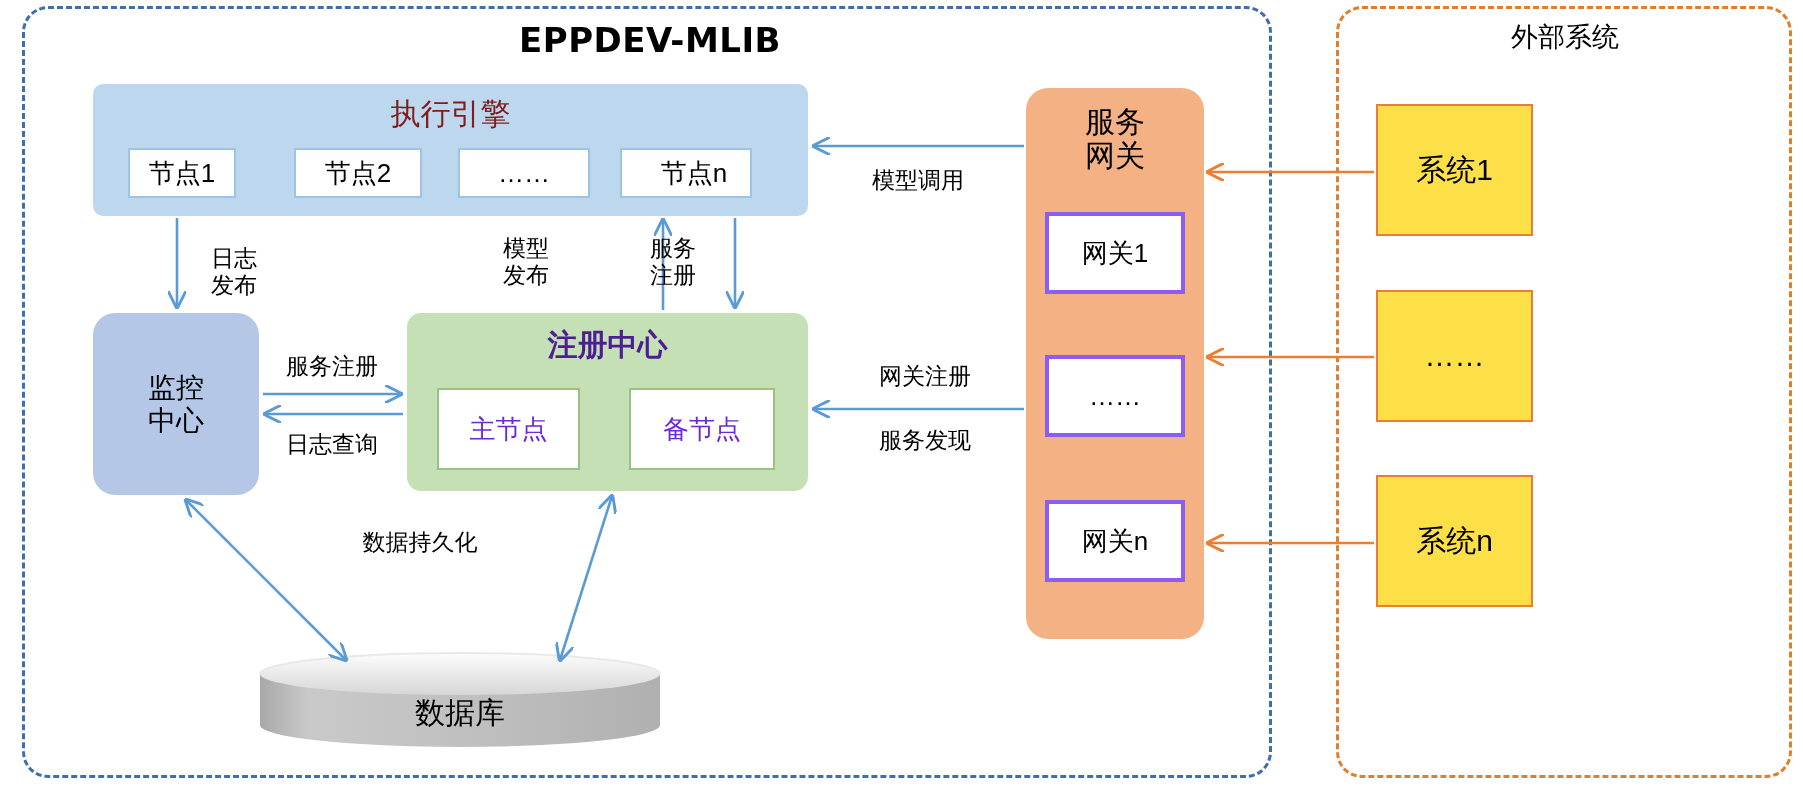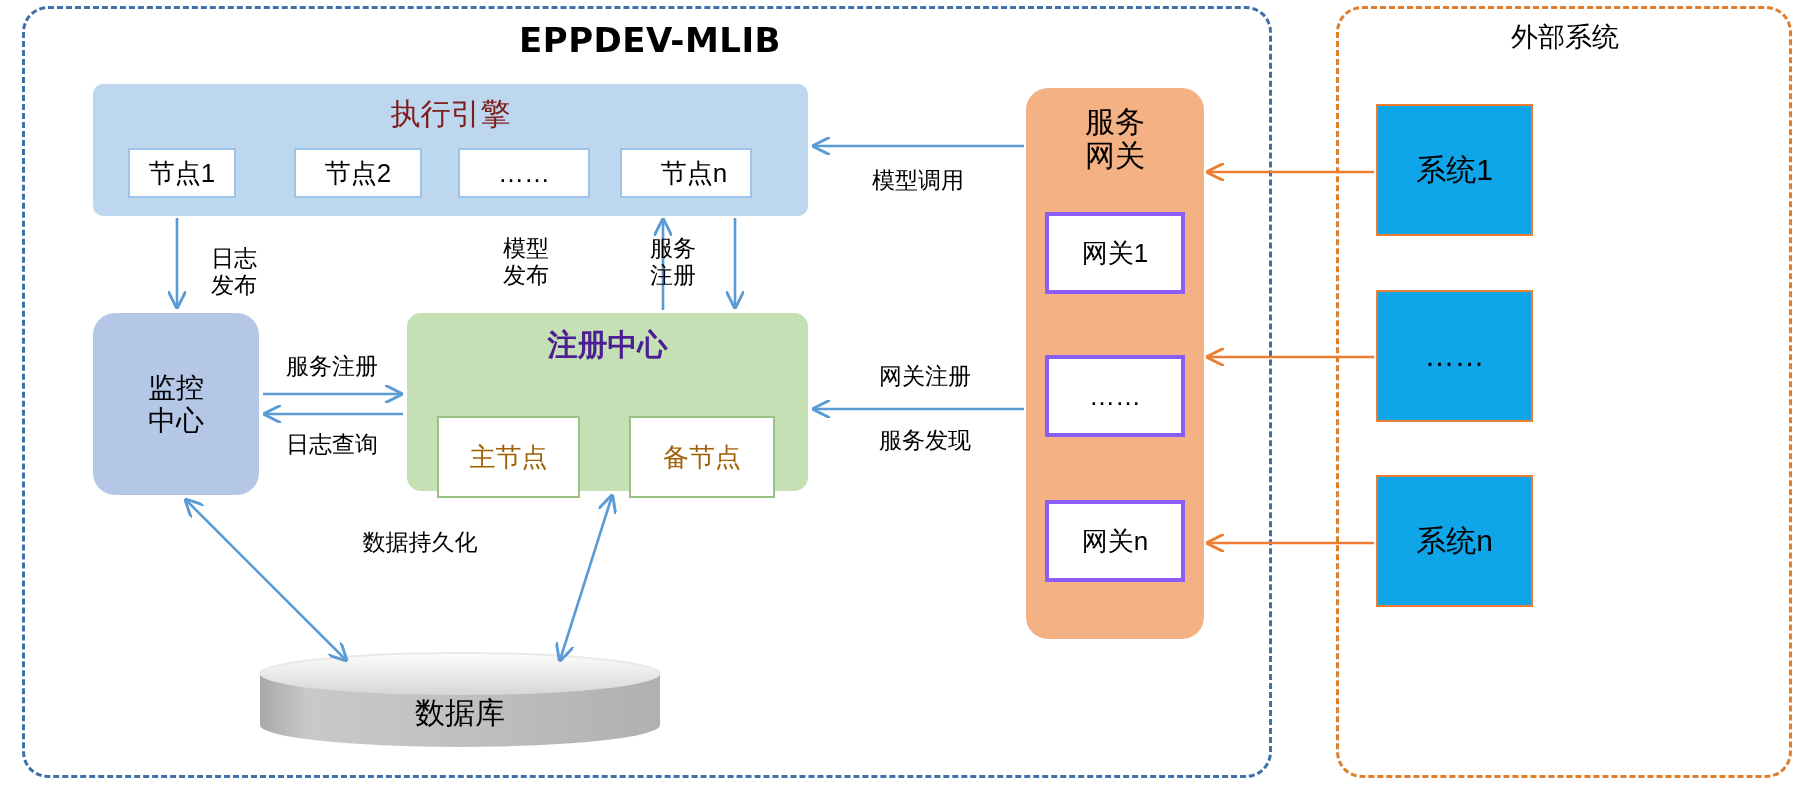--- a/index.html
+++ b/index.html
@@ -22,29 +22,29 @@
   .panel-engine-title{font-size:30px;color:#7f1d1d;}
   .node-box{background:#ffffff;border:2px solid #9dc3e6;font-size:26px;color:#000;}
 
   
   .panel-monitor{background:#b4c7e7;border-radius:22px;font-size:28px;line-height:1.18;color:#000;}
 
   
   .panel-registry{background:#c5e0b4;border-radius:14px;}
   .panel-registry-title{font-weight:bold;font-size:30px;color:#4c1d95;
                         font-family:Liberation Sans, sans-serif;}
-  .reg-box{background:#ffffff;border:2px solid #9cc184;font-size:26px;color:#a16207;margin-top:28px;}
+  .reg-box{background:#ffffff;border:2px solid #9cc184;font-size:26px;color:#6d28d9;}
 
   
   .panel-gateway{background:#f4b183;border-radius:22px;}
   .panel-gateway-title{font-size:30px;line-height:1.12;color:#000;}
   .gw-box{background:#ffffff;border:4px solid #8b5cf6;font-size:26px;color:#000;}
 
   
-  .sys-box{background:#0ea5e9;border:2px solid #ed7d31;font-size:30px;color:#000;}
+  .sys-box{background:#fde047;border:2px solid #ed7d31;font-size:30px;color:#000;}
 
   
   .db{filter:none;}
   .db-label{font-size:30px;color:#000;}
 
   
   .elabel{font-size:23px;color:#000;line-height:1.16;white-space:pre-line;}
 
   svg.overlay{position:absolute;left:0;top:0;width:1803px;height:786px;pointer-events:none;}
 </style>

